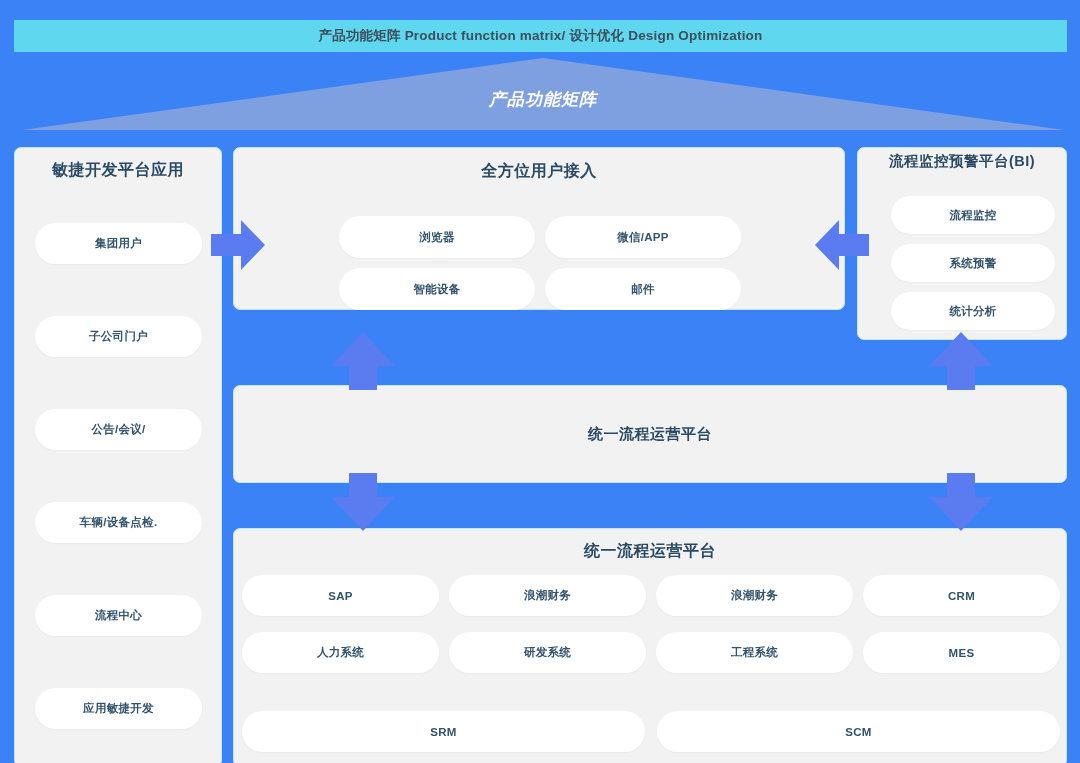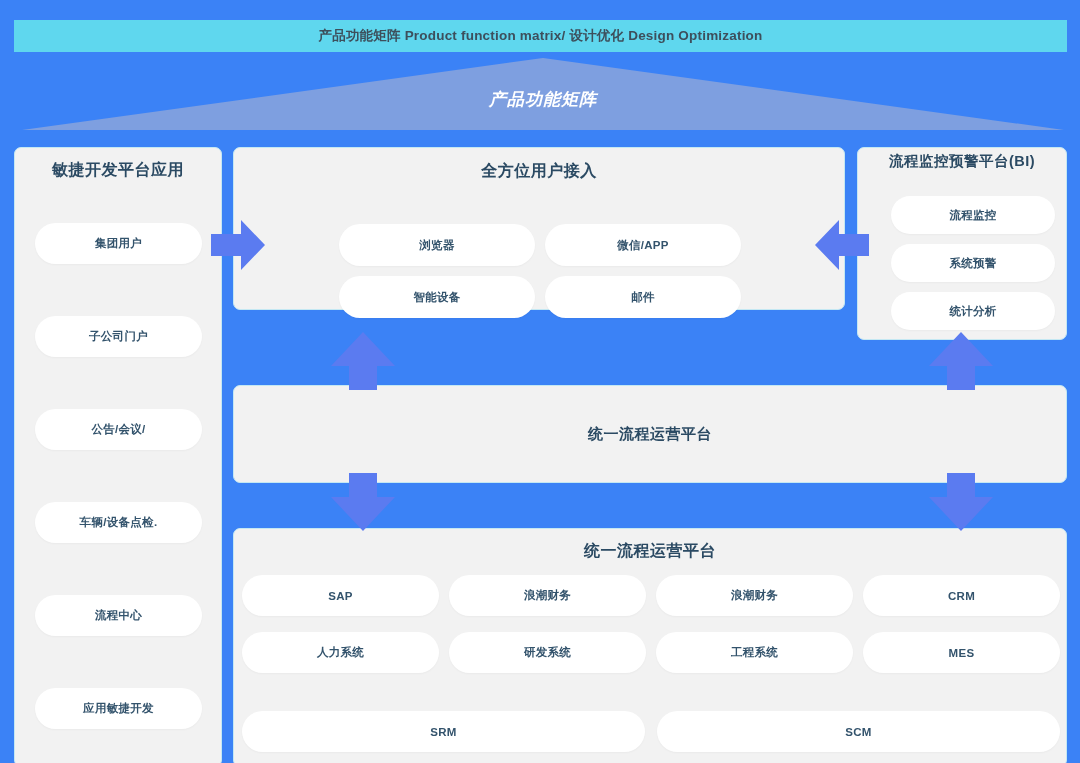--- a/index.html
+++ b/index.html
@@ -116,21 +116,21 @@
   #access-panel {
     left: 233px;
     top: 147px;
     width: 612px;
     height: 163px;
   }
   #access-panel .panel-title { margin-top: 13px; }
   #access-panel .grid {
     position: absolute;
     left: 105px;
-    top: 76px;
+    top: 68px;
     width: 402px;
     display: grid;
     grid-template-columns: 196px 196px;
     grid-gap: 10px 10px;
   }
   #access-panel .pill { height: 42px; }
 
   
   #bi-panel {
     left: 857px;

